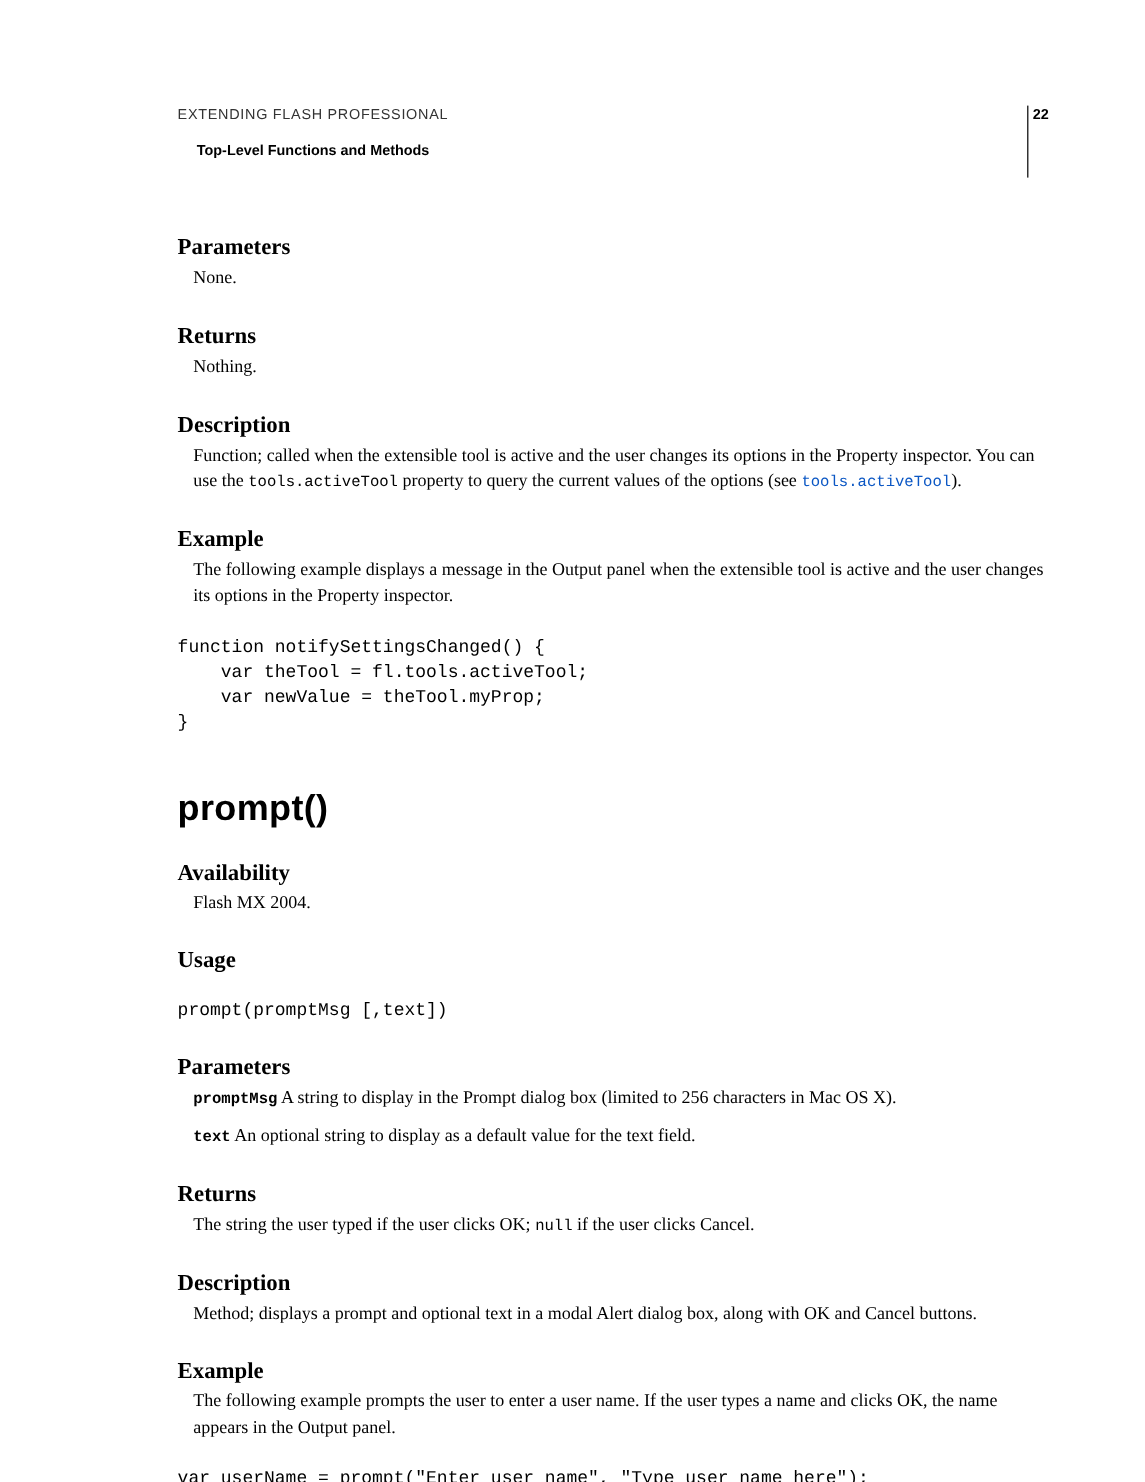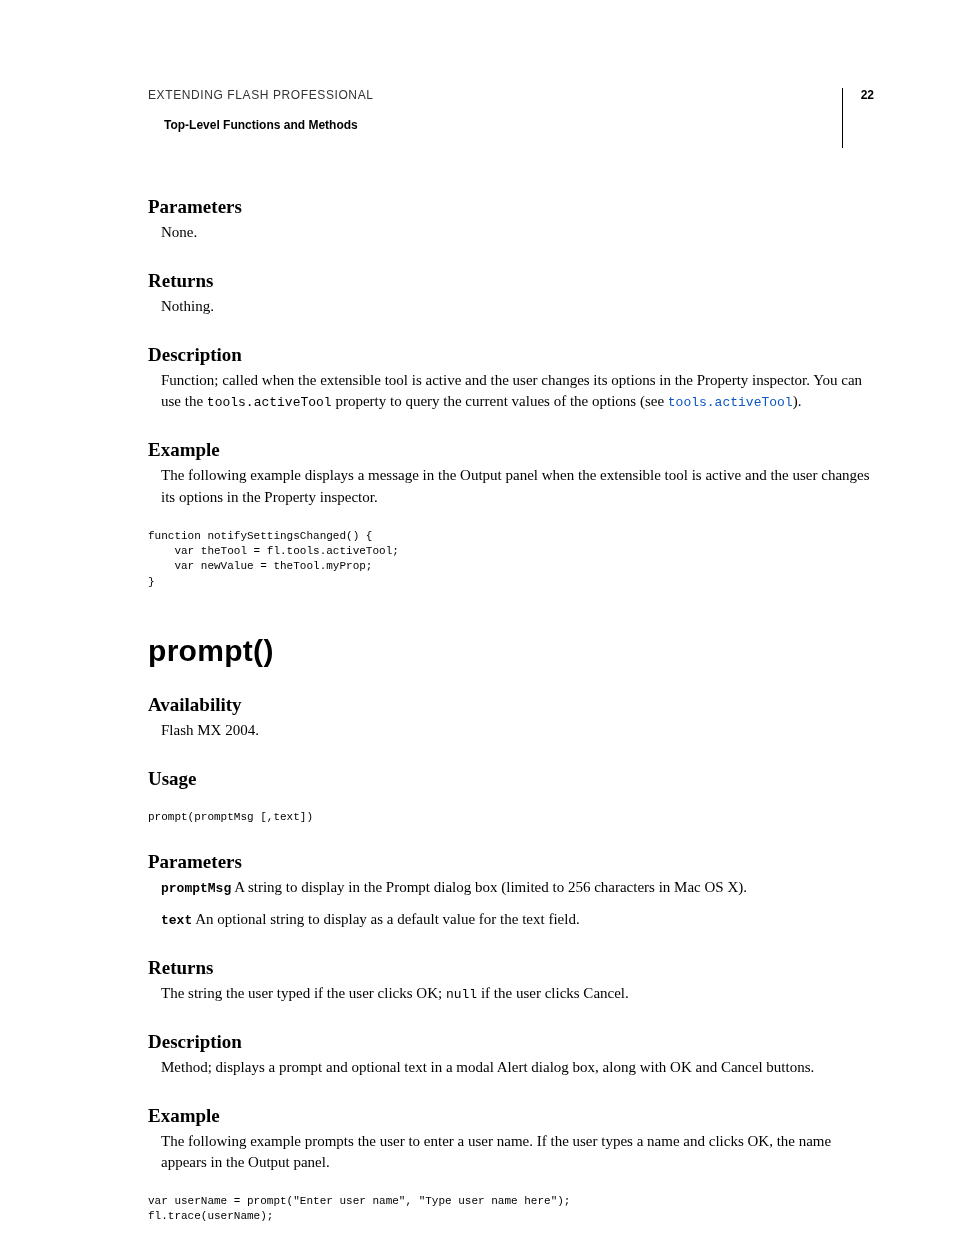--- a/index.html
+++ b/index.html
@@ -35,21 +35,21 @@
   .doc-subheader {
     font-family: "Myriad Pro", "Helvetica Neue", Arial, sans-serif;
     font-size: 12px;
     font-weight: 700;
     color: #000;
     margin: 16px;
   }
   .page-number-wrap {
     display: flex;
     align-items: flex-start;
-    padding-left: 14px;
+    padding-left: 0;
     border-left: 1.5px solid #000;
   }
   .page-number {
     font-family: "Myriad Pro", "Helvetica Neue", Arial, sans-serif;
     font-size: 12px;
     font-weight: 700;
     color: #000;
     padding-left: 4px;
   }
   h3.section-h {
@@ -67,21 +67,21 @@
   h1.func-title {
     font-family: "Myriad Pro", "Helvetica Neue", Arial, sans-serif;
     font-weight: 700;
     font-size: 30px;
     margin: 44px 0 10px 0;
     letter-spacing: 0.3px;
     color: #000;
   }
   pre.code {
     font-family: "Courier New", Courier, monospace;
-    font-size: 11px;
+    font-size: 15px;
     line-height: 1.4;
     margin: 20px 0 8px 0;
     white-space: pre;
   }
   code.inline {
     font-family: "Courier New", Courier, monospace;
     font-size: 13px;
   }
   code.inline-bold {
     font-family: "Courier New", Courier, monospace;

